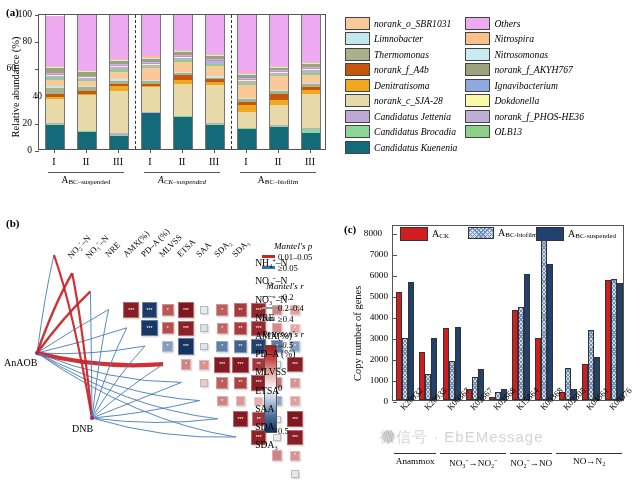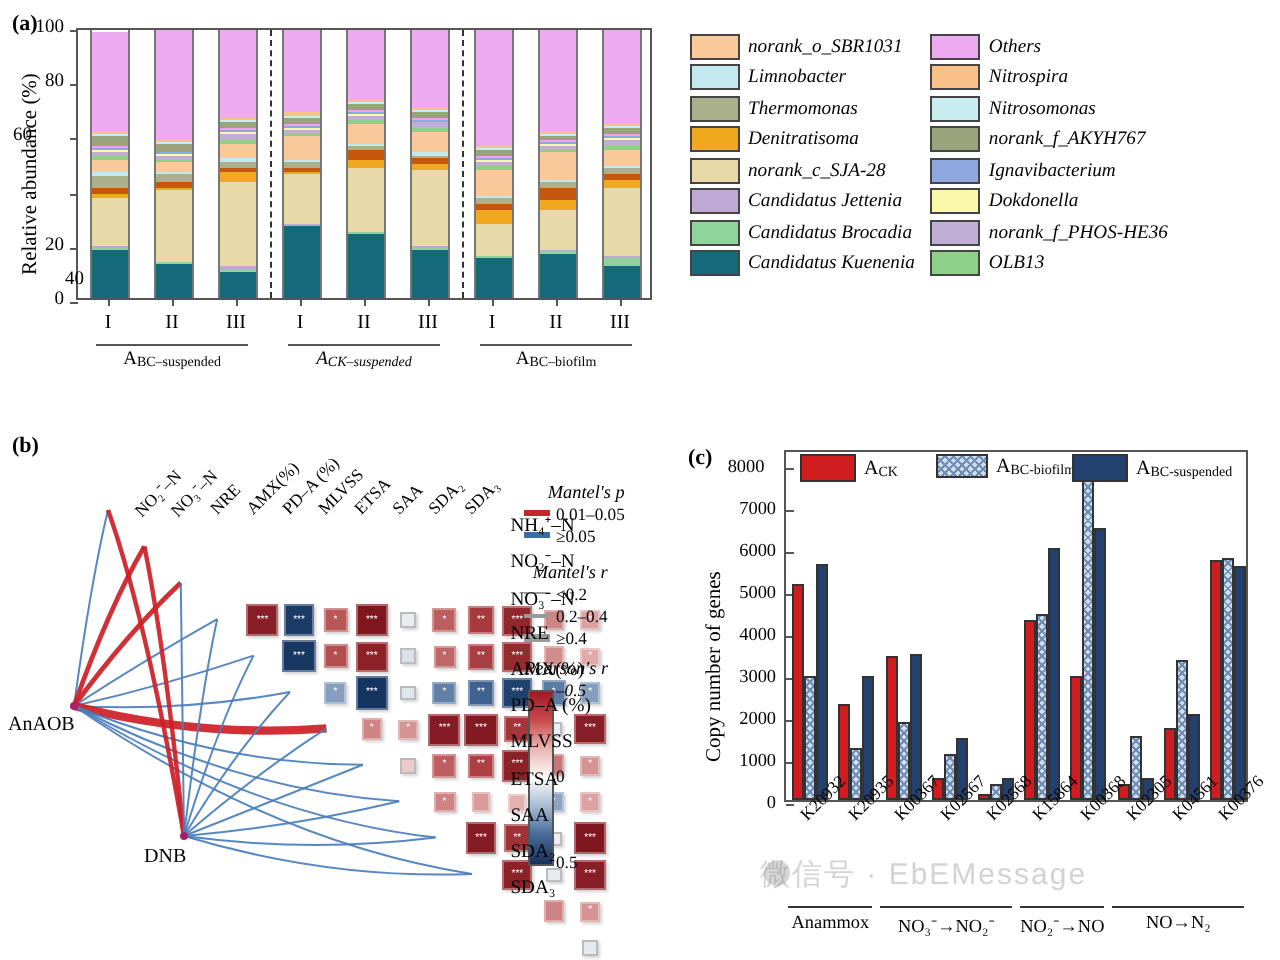--- a/index.html
+++ b/index.html
@@ -279,21 +279,21 @@
           <div class="seg" style="height: 0.952px; background: rgb(201, 236, 240);"></div>
           <div class="seg" style="height: 1.224px; background: rgb(249, 192, 138);"></div>
           <div class="seg" style="height: 47.872px; background: rgb(237, 170, 240);"></div>
         </div>
       </div>
       <div class="divline" style="left: 96px;"></div>
       <div class="divline" style="left: 192px;"></div>
     </div>
 <div class="ytickA" style="top: 150px; right: 308px;">0</div>
     <div class="ytickA" style="top: 122.8px; right: 308px;">20</div>
-    <div class="ytickA" style="top: 95.6px; right: 298px; margin-top: 44px;">40</div>
+    <div class="ytickA" style="top: 95.6px; right: 298px;">40</div>
     <div class="ytickA" style="top: 68.4px; right: 324px;">60</div>
     <div class="ytickA" style="top: 41.2px; right: 308px;">80</div>
     <div class="ytickA" style="top: 14px; right: 308px;">100</div>
     <div class="xtkA" style="left: 54px; top: 150px;"></div>
     <div class="xlabA" style="left: 54px; top: 156px;">I</div>
     <div class="xtkA" style="left: 86px; top: 150px;"></div>
     <div class="xlabA" style="left: 86px; top: 156px;">II</div>
     <div class="xtkA" style="left: 118px; top: 150px;"></div>
     <div class="xlabA" style="left: 118px; top: 156px;">III</div>
     <div class="grpline" style="left: 48px; width: 76px; top: 172px;"></div>
@@ -322,20 +322,24 @@
         <div class="swatch" style="background: rgb(249, 201, 154);"></div>
         <div class="legtxt">norank_o_SBR1031</div>
       </div>
       <div class="legrow">
         <div class="swatch" style="background: rgb(195, 233, 238);"></div>
         <div class="legtxt">Limnobacter</div>
       </div>
       <div class="legrow">
         <div class="swatch" style="background: rgb(169, 176, 139);"></div>
         <div class="legtxt">Thermomonas</div>
+      </div>
+      <div class="legrow">
+        <div class="swatch" style="background: rgb(196, 87, 13);"></div>
+        <div class="legtxt">norank_f_A4b</div>
       </div>
       <div class="legrow">
         <div class="swatch" style="background: rgb(240, 168, 30);"></div>
         <div class="legtxt">Denitratisoma</div>
       </div>
       <div class="legrow">
         <div class="swatch" style="background: rgb(232, 217, 168);"></div>
         <div class="legtxt">norank_c_SJA-28</div>
       </div>
       <div class="legrow">

